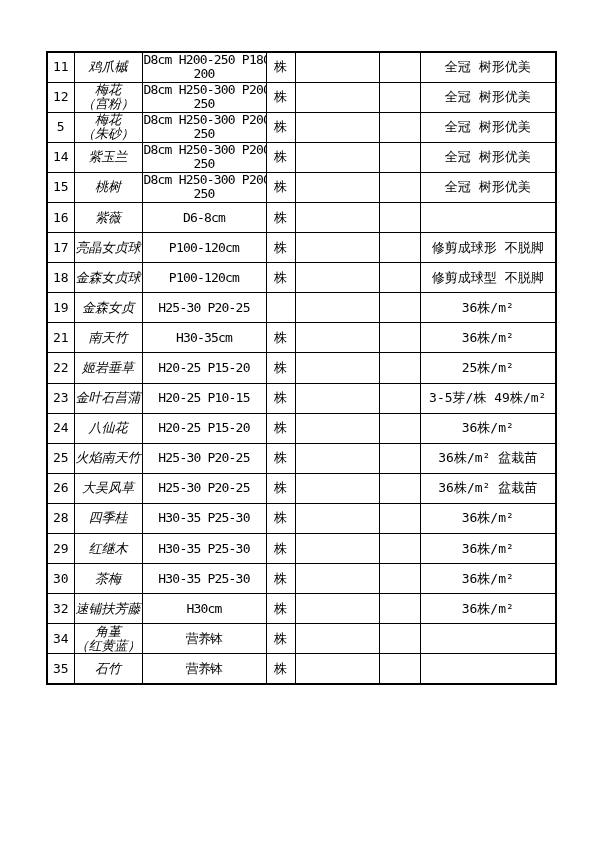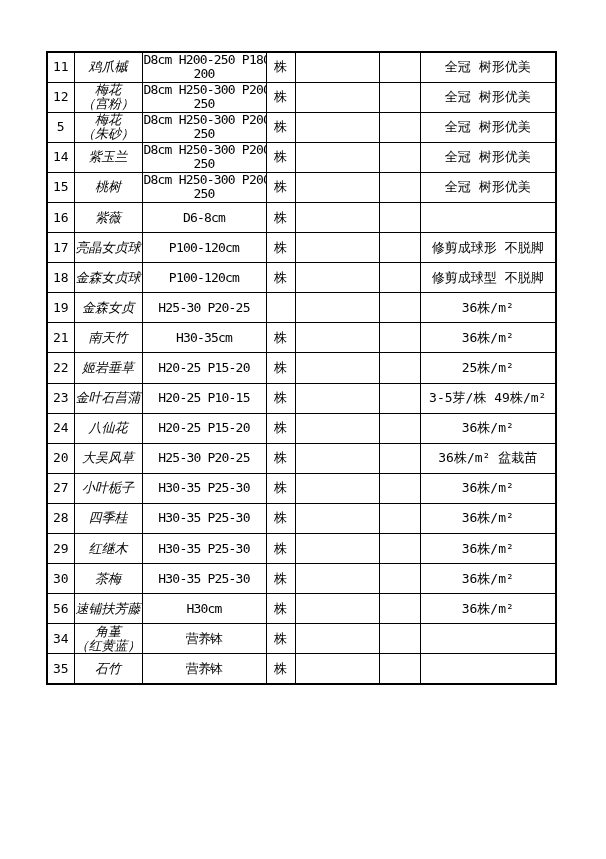--- a/index.html
+++ b/index.html
@@ -177,36 +177,36 @@
         <tr>
     <td class="c-no">24</td>
     <td class="c-name">八仙花</td>
     <td class="c-spec">H20-25 P15-20</td>
     <td class="c-unit">株</td>
     <td class="c-q1"></td>
     <td class="c-q2"></td>
     <td class="c-note">36株/m²</td>
   </tr>
         <tr>
-    <td class="c-no">20</td>
+    <td class="c-no">25</td>
+    <td class="c-name">火焰南天竹</td>
+    <td class="c-spec">H25-30 P20-25</td>
+    <td class="c-unit">株</td>
+    <td class="c-q1"></td>
+    <td class="c-q2"></td>
+    <td class="c-note">36株/m² 盆栽苗</td>
+  </tr>
+        <tr>
+    <td class="c-no">26</td>
     <td class="c-name">大吴风草</td>
     <td class="c-spec">H25-30 P20-25</td>
     <td class="c-unit">株</td>
     <td class="c-q1"></td>
     <td class="c-q2"></td>
     <td class="c-note">36株/m² 盆栽苗</td>
-  </tr>
-        <tr>
-    <td class="c-no">27</td>
-    <td class="c-name">小叶栀子</td>
-    <td class="c-spec">H30-35 P25-30</td>
-    <td class="c-unit">株</td>
-    <td class="c-q1"></td>
-    <td class="c-q2"></td>
-    <td class="c-note">36株/m²</td>
   </tr>
         <tr>
     <td class="c-no">28</td>
     <td class="c-name">四季桂</td>
     <td class="c-spec">H30-35 P25-30</td>
     <td class="c-unit">株</td>
     <td class="c-q1"></td>
     <td class="c-q2"></td>
     <td class="c-note">36株/m²</td>
   </tr>
@@ -222,21 +222,21 @@
         <tr>
     <td class="c-no">30</td>
     <td class="c-name">茶梅</td>
     <td class="c-spec">H30-35 P25-30</td>
     <td class="c-unit">株</td>
     <td class="c-q1"></td>
     <td class="c-q2"></td>
     <td class="c-note">36株/m²</td>
   </tr>
         <tr>
-    <td class="c-no">56</td>
+    <td class="c-no">32</td>
     <td class="c-name">速铺扶芳藤</td>
     <td class="c-spec">H30cm</td>
     <td class="c-unit">株</td>
     <td class="c-q1"></td>
     <td class="c-q2"></td>
     <td class="c-note">36株/m²</td>
   </tr>
         <tr>
     <td class="c-no">34</td>
     <td class="c-name">角堇

